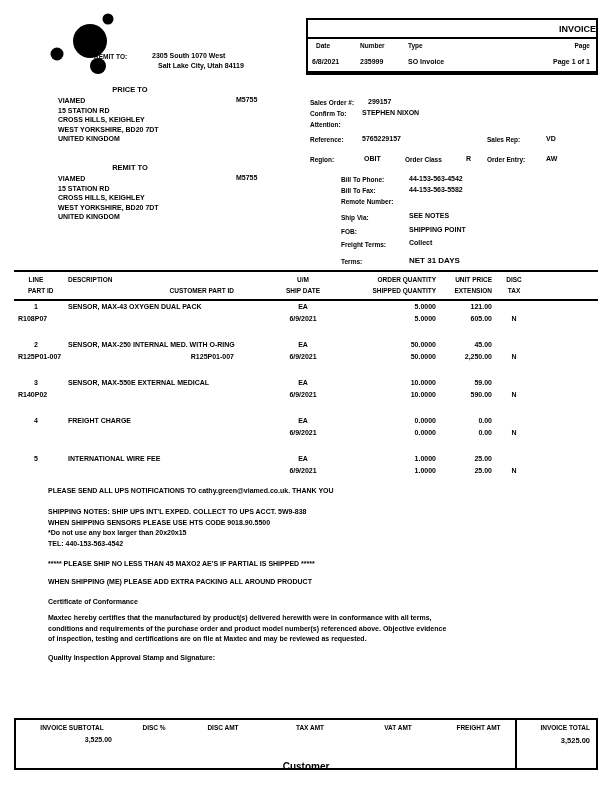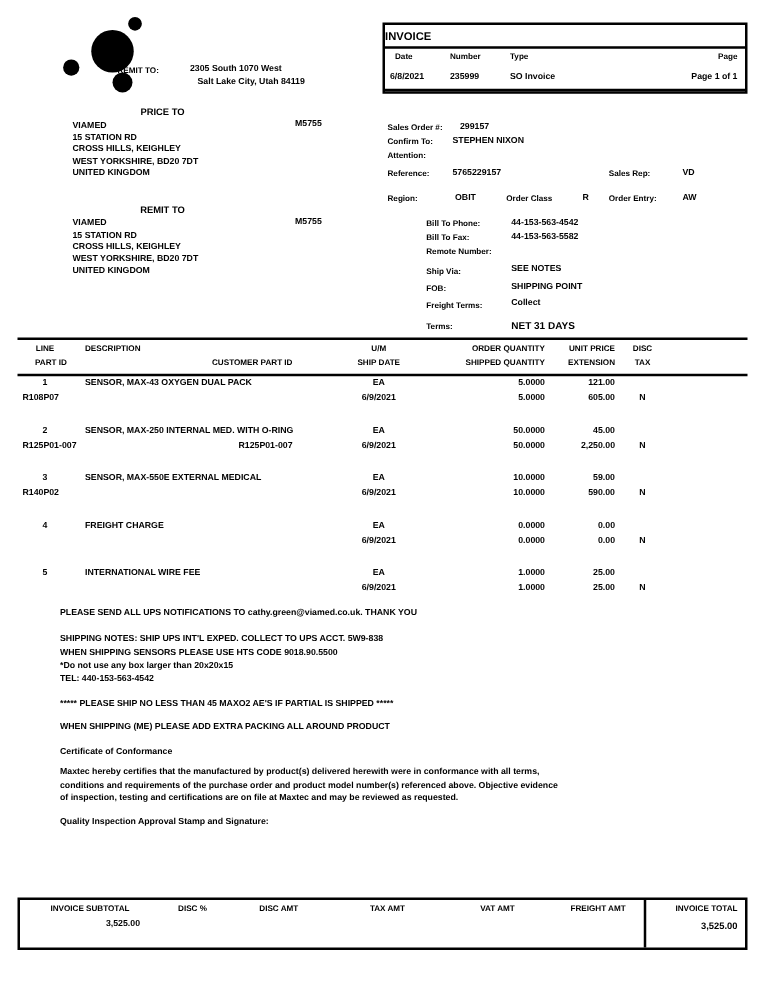--- a/index.html
+++ b/index.html
@@ -12,21 +12,21 @@
   .page { position: relative; width: 612px; height: 792px; background: #fff; overflow: hidden; }
   .abs { position: absolute; }
   .lbl { font-size: 6.5px; font-weight: bold; white-space: nowrap; }
   .val { font-size: 7px; font-weight: bold; white-space: nowrap; }
 
   
   .brand-text { position:absolute; left:112px; top:22px; font-size:31px; font-weight:bold; letter-spacing:3px; }
 
   
   .invoice-box { position:absolute; left:306px; top:18px; width:292px; border:2px solid #000; background:#fff; }
-  .inv-title { text-align:left; font-weight:bold; font-size:9px; padding:4px 0 3px; border-bottom:2px solid #000; }
+  .inv-title { text-align:right; font-weight:bold; font-size:9px; padding:4px 0 3px; border-bottom:2px solid #000; }
   .inv-meta { position:relative; height:34px; border-bottom:2px solid #000; }
   .inv-po { position:relative; height:20px; }
 
   
   .addr-head { position:absolute; width:160px; text-align:center; font-size:7.5px; font-weight:bold; }
   .addr { position:absolute; font-size:7px; font-weight:bold; line-height:9.5px; white-space:pre; }
 
   
   .items-header { position:absolute; left:14px; top:270px; width:584px; border-top:2px solid #000; border-bottom:2px solid #000; padding:2px 0 3px; }
   .grid-line { display:grid; grid-template-columns:44px 216px 58px 108px 56px 36px; line-height:11px; font-weight:bold; white-space:nowrap; }
@@ -38,21 +38,21 @@
   .c-desc  { padding-left:10px; }
   .c-part  { padding-left:4px; overflow:visible; }
   .c-cpart { text-align:right; padding-right:40px; }
   .c-right { text-align:right; padding-right:4px; }
   .c-qty   { text-align:right; padding-right:4px; }
 
   
   .note { position:absolute; left:48px; font-size:7px; font-weight:bold; line-height:10.5px; white-space:nowrap; }
 
   
-  .totals-box { position:absolute; left:14px; top:718px; width:584px; height:42px; border:2px solid #000; display:flex; }
+  .totals-box { position:absolute; left:14px; top:718px; width:584px; height:52px; border:2px solid #000; display:flex; }
   .totals-left { flex:1; display:grid; grid-template-columns:112px 52px 86px 88px 88px 73px; padding-top:4px; }
   .totals-right { width:110px; border-left:2px solid #000; padding:4px 6px 0 0; text-align:right; }
   .t-lbl { font-size:6.5px; font-weight:bold; text-align:center; white-space:nowrap; }
   .t-val { font-size:7px; font-weight:bold; text-align:right; padding-right:16px; margin-top:5px; }
   .t-total { font-size:7.5px; font-weight:bold; margin-top:5px; }
 
   .footer-customer { position:absolute; top:761px; left:0; width:612px; text-align:center; font-size:10px; font-weight:bold; }
 </style>
 </head>
 <body>
@@ -291,14 +291,15 @@
       <div>
           <div class="t-lbl">FREIGHT AMT</div>
         </div>
     </div>
     <div class="totals-right">
       <div class="t-lbl" style="text-align:right;">INVOICE TOTAL</div>
       <div class="t-total">3,525.00</div>
     </div>
   </div>
 
+  <div class="footer-customer">Customer</div>
 
 </div>
 
 </body></html>

